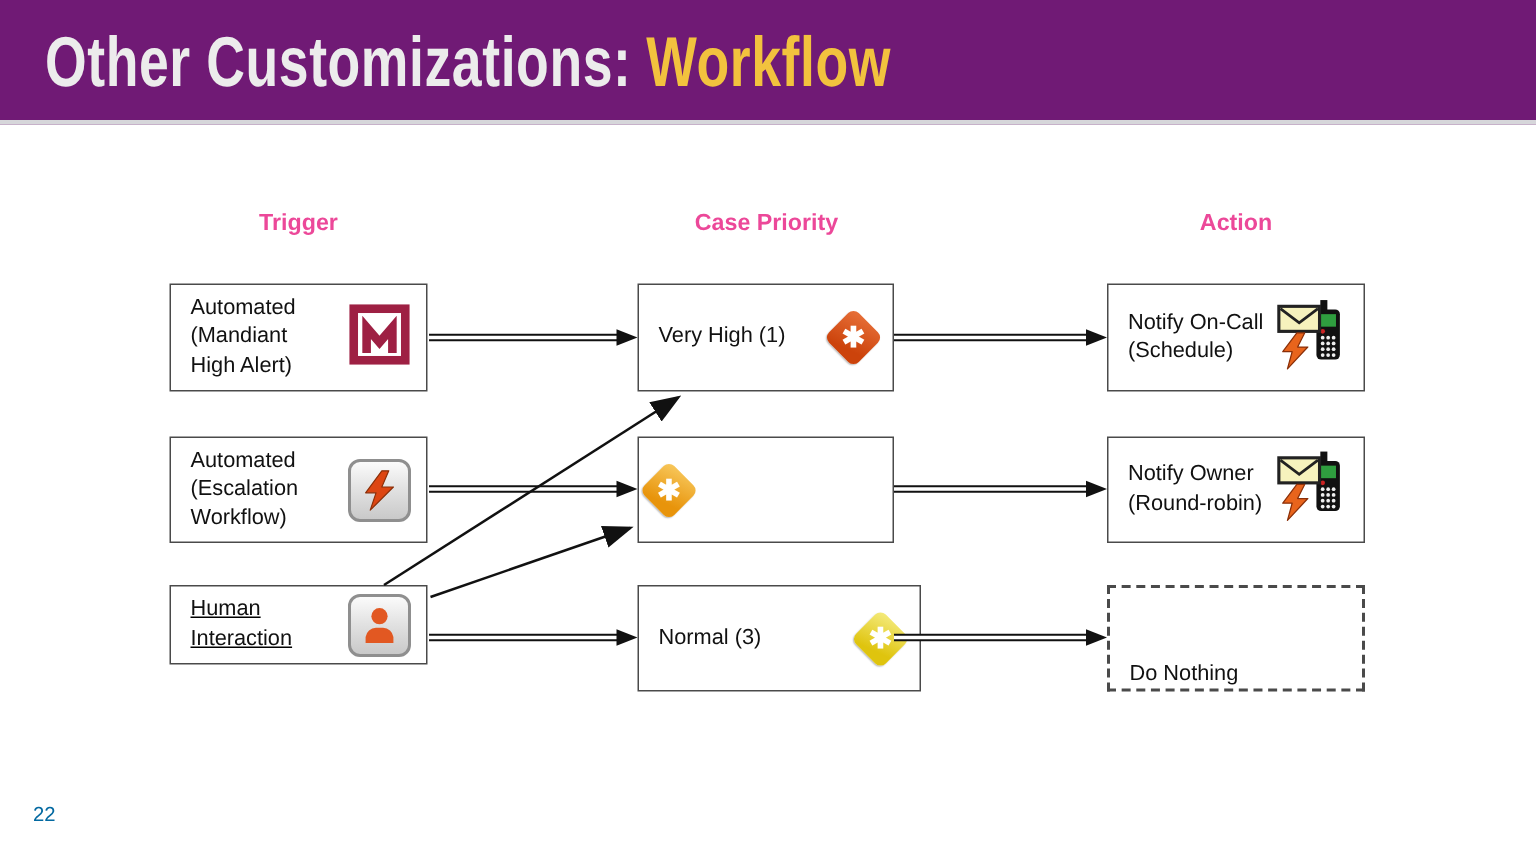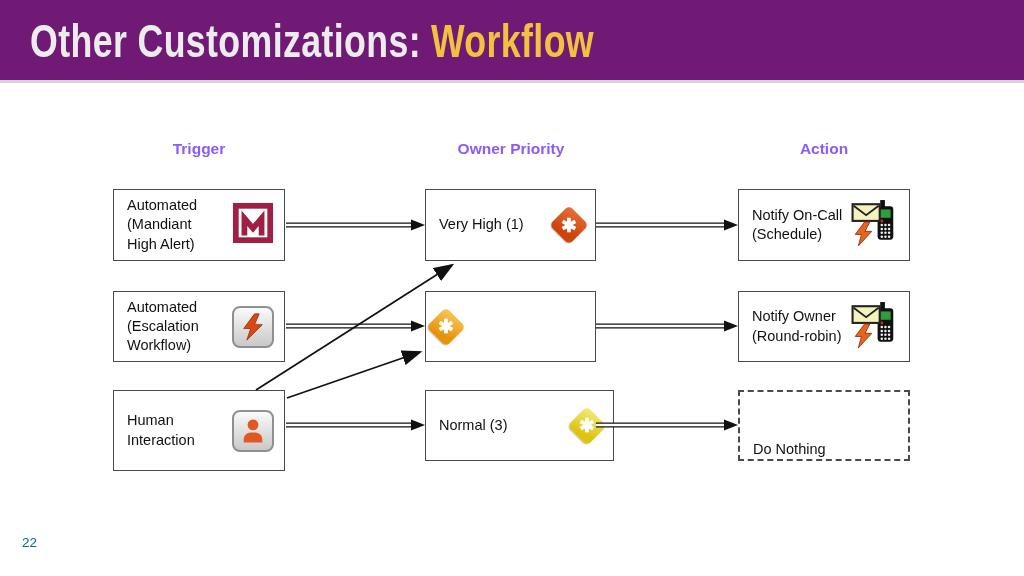--- a/index.html
+++ b/index.html
@@ -15,21 +15,21 @@
   #title-wrap{
     position:absolute;left:30px;top:0;height:80px;display:flex;align-items:center;
     transform:scaleX(0.76);transform-origin:left center;white-space:nowrap;
   }
   #title-wrap .t{
     font-size:47px;font-weight:700;letter-spacing:0.5px;color:#ececec;
   }
   #title-wrap .hl{color:#f2c23e;margin-left:13px;}
   
   .col-header{
-    position:absolute;top:140px;font-size:15.5px;font-weight:700;color:#8b5cf6;
+    position:absolute;top:140px;font-size:15.5px;font-weight:700;color:#ec4899;
     text-align:center;width:200px;
   }
   
   .node{
     position:absolute;background:#fff;border:1.5px solid #4a4a4a;
     box-sizing:border-box;display:flex;align-items:center;
   }
   .node.dashed{border:2px dashed #4a4a4a;align-items:flex-end;}
   .node-text{
     flex:1;padding-left:13px;font-size:14.5px;line-height:1.32;color:#111;
@@ -66,21 +66,21 @@
 <div id="slide">
 
   <div id="header-bar">
     <div id="title-wrap">
       <span class="t">Other Customizations:</span>
       <span class="t hl">Workflow</span>
     </div>
   </div>
 
   <div class="col-header" style="left:99px;">Trigger</div>
-  <div class="col-header" style="left:411px;">Owner Priority</div>
+  <div class="col-header" style="left:411px;">Case Priority</div>
   <div class="col-header" style="left:724px;">Action</div>
 
   <div class="node" style="left:113px;top:189px;width:172px;height:72px;">
     <div class="node-text">Automated
 (Mandiant
 High Alert)</div>
     <div class="node-icon">
       <svg width="42" height="42" viewBox="0 0 44 44">
         <rect x="4" y="4" width="36" height="36" fill="none" stroke="#9e2043" stroke-width="6"></rect>
         <path d="M13 35 V17 L22 27.5 L31 17 V35" fill="none" stroke="#9e2043" stroke-width="6"></path>
@@ -92,21 +92,21 @@
     <div class="node-text">Automated
 (Escalation
 Workflow)</div>
     <div class="node-icon icon-btn">
       <svg width="34" height="34" viewBox="0 0 44 44">
         <path d="M24 5 L10 24 H19 L14 39 L34 19 H24 L30 5 Z" fill="#dd4612" stroke="#8a2f08" stroke-width="1" stroke-linejoin="round"></path>
       </svg>
     </div>
   </div>
 
-  <div class="node" style="left:113px;top:390px;width:172px;height:81px;">
+  <div class="node" style="left:113px;top:390px;width:172px;height:53px;text-decoration:underline;">
     <div class="node-text">Human
 Interaction</div>
     <div class="node-icon icon-btn">
       <svg width="34" height="34" viewBox="0 0 44 44">
         <circle cx="22" cy="14" r="7" fill="#e25822"></circle>
         <path d="M10 37 v-5 a9 9 0 0 1 9 -8 h6 a9 9 0 0 1 9 8 v5 z" fill="#e25822"></path>
       </svg>
     </div>
   </div>
 

